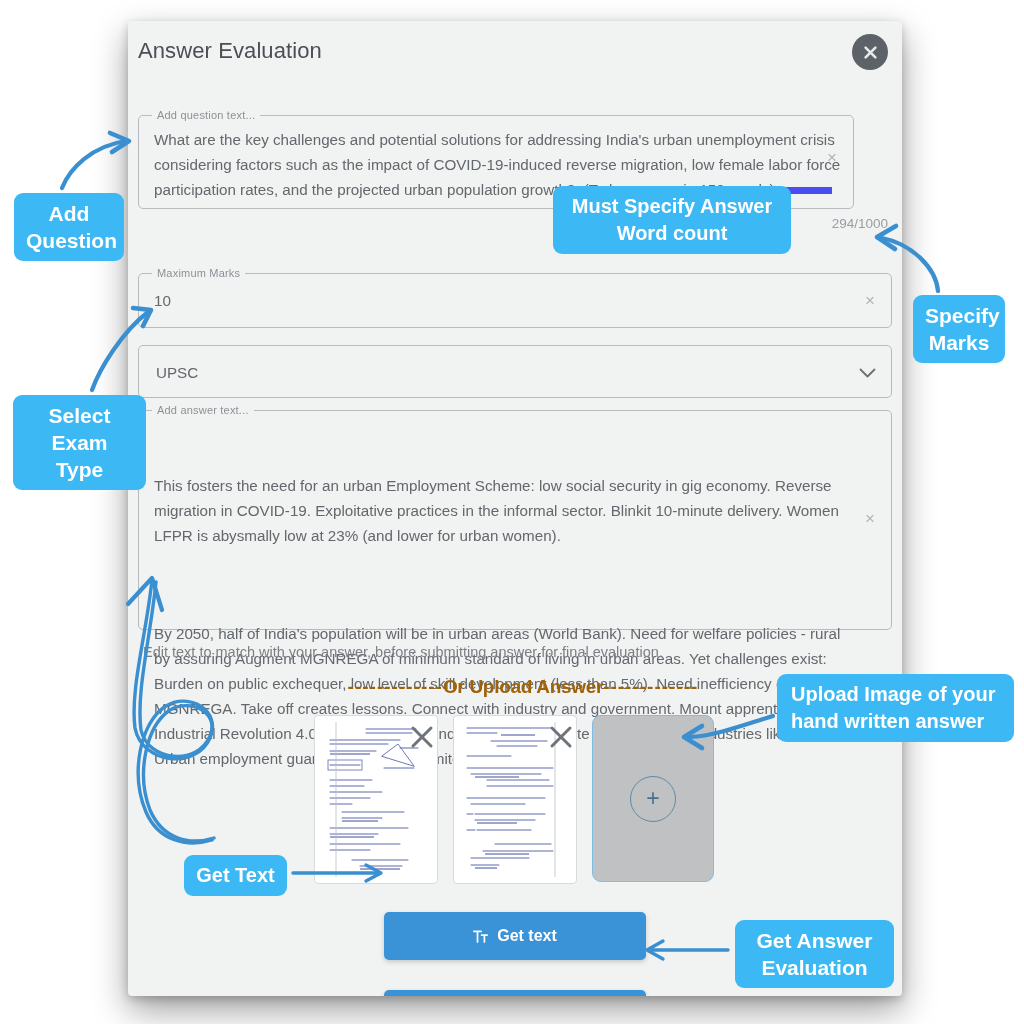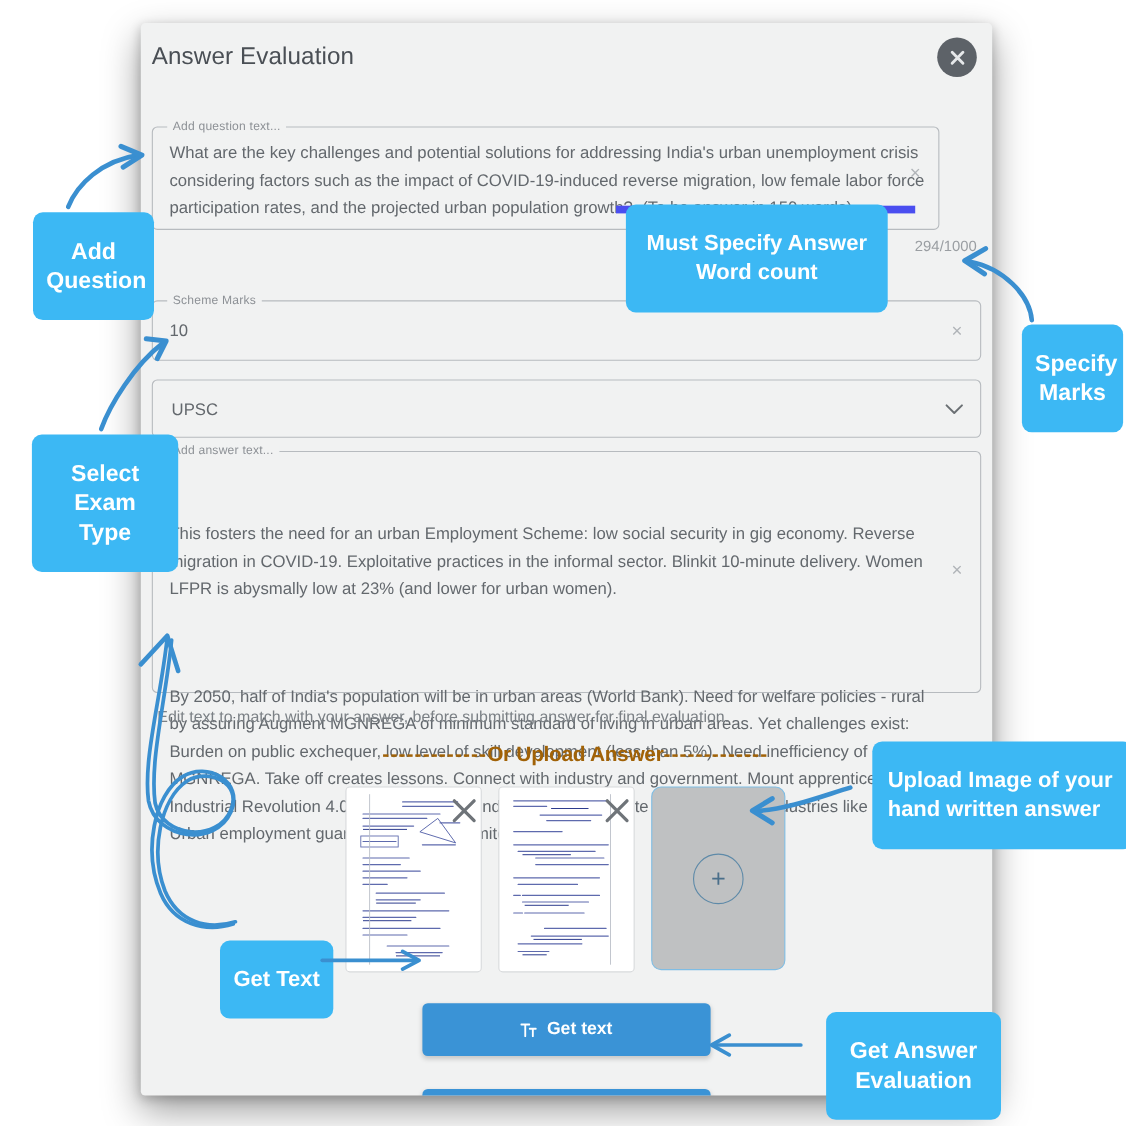--- a/index.html
+++ b/index.html
@@ -295,24 +295,23 @@
   
   .badge {
     position: absolute;
     background: #3cb8f4;
     color: #ffffff;
     font-weight: bold;
     border-radius: 9px;
     text-align: center;
     font-size: 21px;
     line-height: 27px;
-    padding: 22px 12px;
+    padding: 7px 12px;
     box-sizing: border-box;
     white-space: pre-line;
-    margin-left: 16px;
   }
   #badge-add-question { left: 14px; top: 193px; width: 110px; }
   #badge-word-count  { left: 553px; top: 186px; width: 238px; font-size: 20px; }
   #badge-specify-marks{ left: 913px; top: 295px; width: 92px; }
   #badge-select-exam { left: 13px; top: 395px; width: 133px; }
   #badge-upload-image{ left: 777px; top: 674px; width: 237px; font-size: 20px; text-align: left; padding-left: 14px;}
   #badge-get-text    { left: 184px; top: 855px; width: 103px; font-size: 20px; }
   #badge-get-eval    { left: 735px; top: 920px; width: 159px; }
 
   
@@ -342,21 +341,21 @@
     <div id="question-field" class="field">
       <span class="field-legend">Add question text...</span>
       <div id="question-text" class="field-text">What are the key challenges and potential solutions for addressing India's urban unemployment crisis considering factors such as the impact of COVID-19-induced reverse migration, low female labor force participation rates, and the projected urban population growth?  (To be answer in 150 words)</div>
       <div id="question-highlight"></div>
       <button id="question-clear" class="field-clear">×</button>
     </div>
 
     <div id="char-counter">294/1000</div>
 
     <div id="marks-field" class="field">
-      <span class="field-legend">Scheme Marks</span>
+      <span class="field-legend">Maximum Marks</span>
       <div id="marks-value" class="field-text">10</div>
       <button id="marks-clear" class="field-clear">×</button>
     </div>
 
     <div id="exam-select" class="field">
       <div id="exam-value" class="field-text">UPSC</div>
       <span id="exam-chevron">
         <svg width="17" height="11" viewBox="0 0 17 11">
           <path d="M1.5 1.5 L8.5 8.5 L15.5 1.5" fill="none" stroke="#6b7074" stroke-width="1.8" stroke-linecap="round" stroke-linejoin="round"></path>
         </svg>

